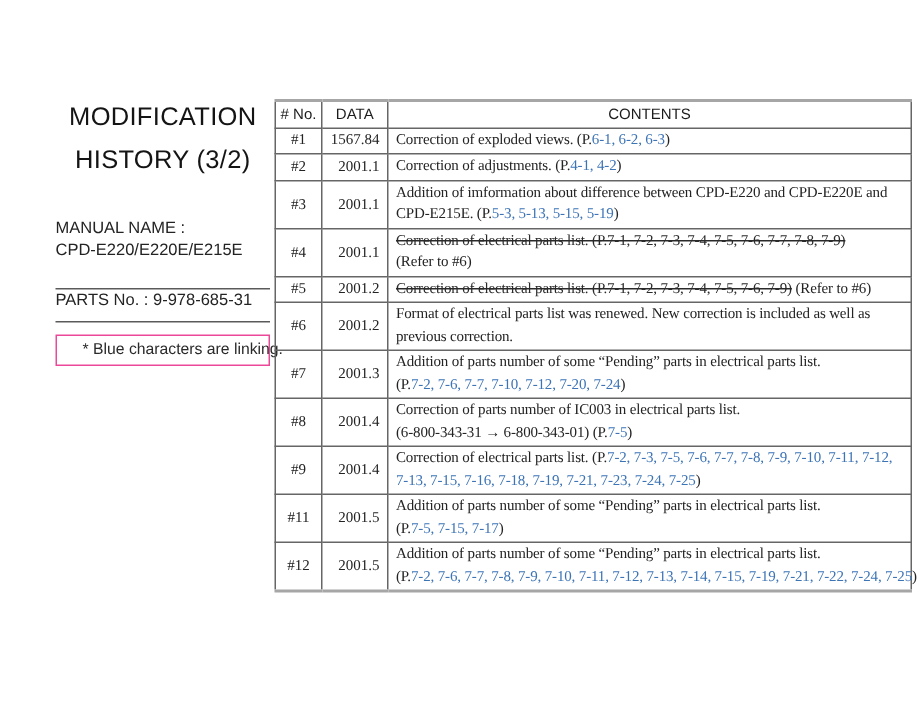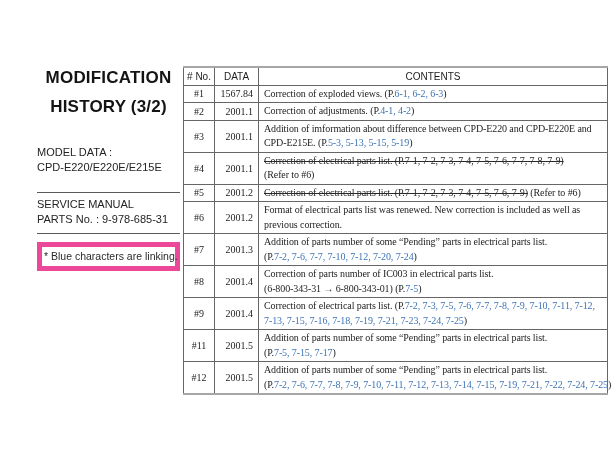--- a/index.html
+++ b/index.html
@@ -6,33 +6,33 @@
   html,body { background:#ffffff; }
   #app {
     position:relative; width:612px; height:469px; background:#ffffff;
     overflow:hidden; color:#1f1f1f;
     font-family:"Liberation Serif", serif;
   }
 
   
   .left-panel { position:absolute; left:37px; top:63px; width:143px; }
   .doc-title {
-    font-family:"Liberation Sans", sans-serif; font-weight:bold;
+    font-family:"Liberation Sans", sans-serif; font-weight:normal;
     font-size:17px; line-height:29px; text-align:center; color:#141414;
     letter-spacing:0.2px; white-space:nowrap;
   }
   .info-block {
     margin-top:24px; font-family:"Liberation Sans", sans-serif;
     font-size:11px; line-height:15px; color:#232323; white-space:nowrap;
   }
   .rule-after { border-bottom:1px solid #5a5a5a; padding-bottom:17px; }
   .rule-after-2 { border-bottom:1px solid #5a5a5a; padding-bottom:6px; }
   .gap-top { margin-top:4px; }
   .note-box {
-    margin-top:8px; border:5px solid #ec4899; padding:2px 2px;
+    margin-top:8px; border:1px solid #ec4899; padding:2px 17px;
     font-family:"Liberation Sans", sans-serif; font-size:10.5px;
     color:#2a2a2a; white-space:nowrap;
   }
 
   
   .table-wrap { position:absolute; left:183px; top:66px; width:425px; }
   table.history {
     width:425px; border-collapse:collapse; table-layout:fixed;
   }
   table.history th, table.history td { border:1px solid #666; vertical-align:middle; }
@@ -62,23 +62,22 @@
 <body>
 
 <div id="app">
 
   <div class="left-panel">
     <div class="doc-title">
       <div>MODIFICATION</div>
       <div>HISTORY (3/2)</div>
     </div>
     <div class="info-block">
-      <div>MODEL DATA :</div>
+      <div>MANUAL NAME :</div>
       <div class="rule-after">CPD-E220/E220E/E215E</div>
-      <div class="gap-top">SERVICE MANUAL</div>
       <div class="rule-after-2">PARTS No. : 9-978-685-31</div>
       <div class="note-box">
         <span>* Blue characters are linking.</span>
       </div>
     </div>
   </div>
 
   <div class="table-wrap">
     <table class="history">
       <colgroup>

